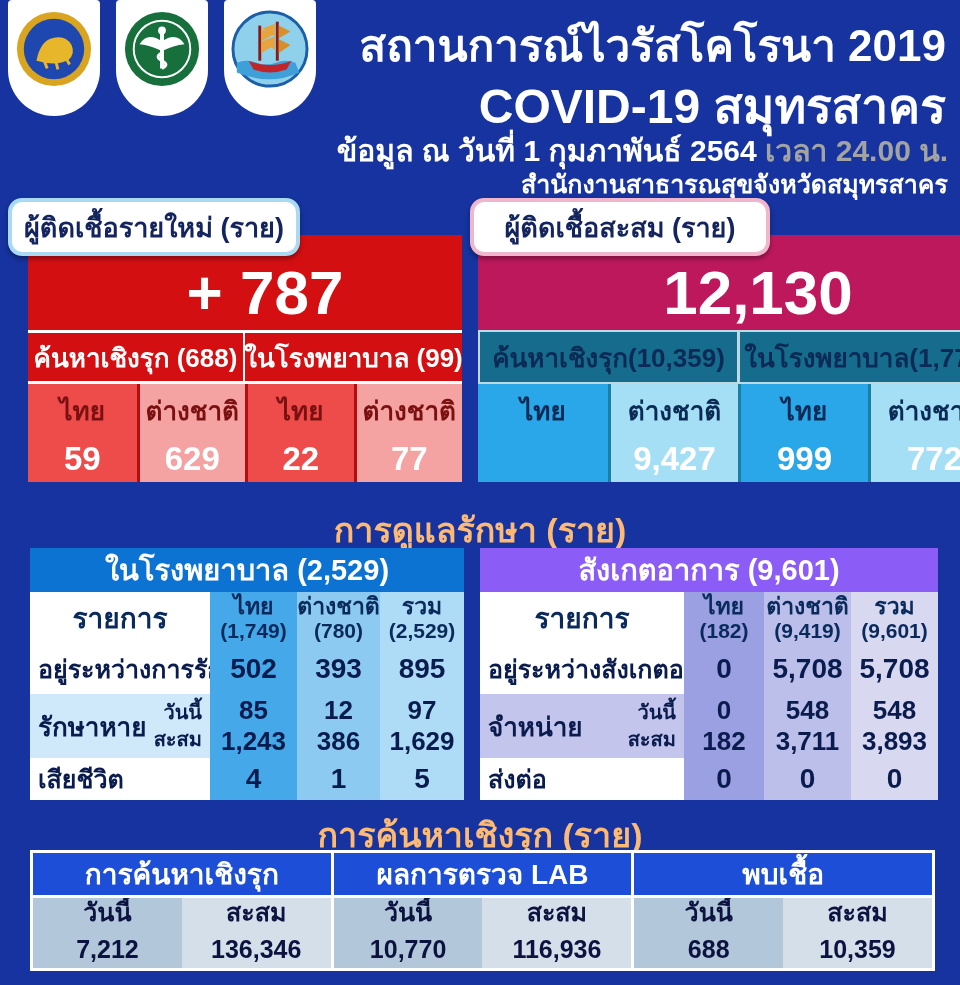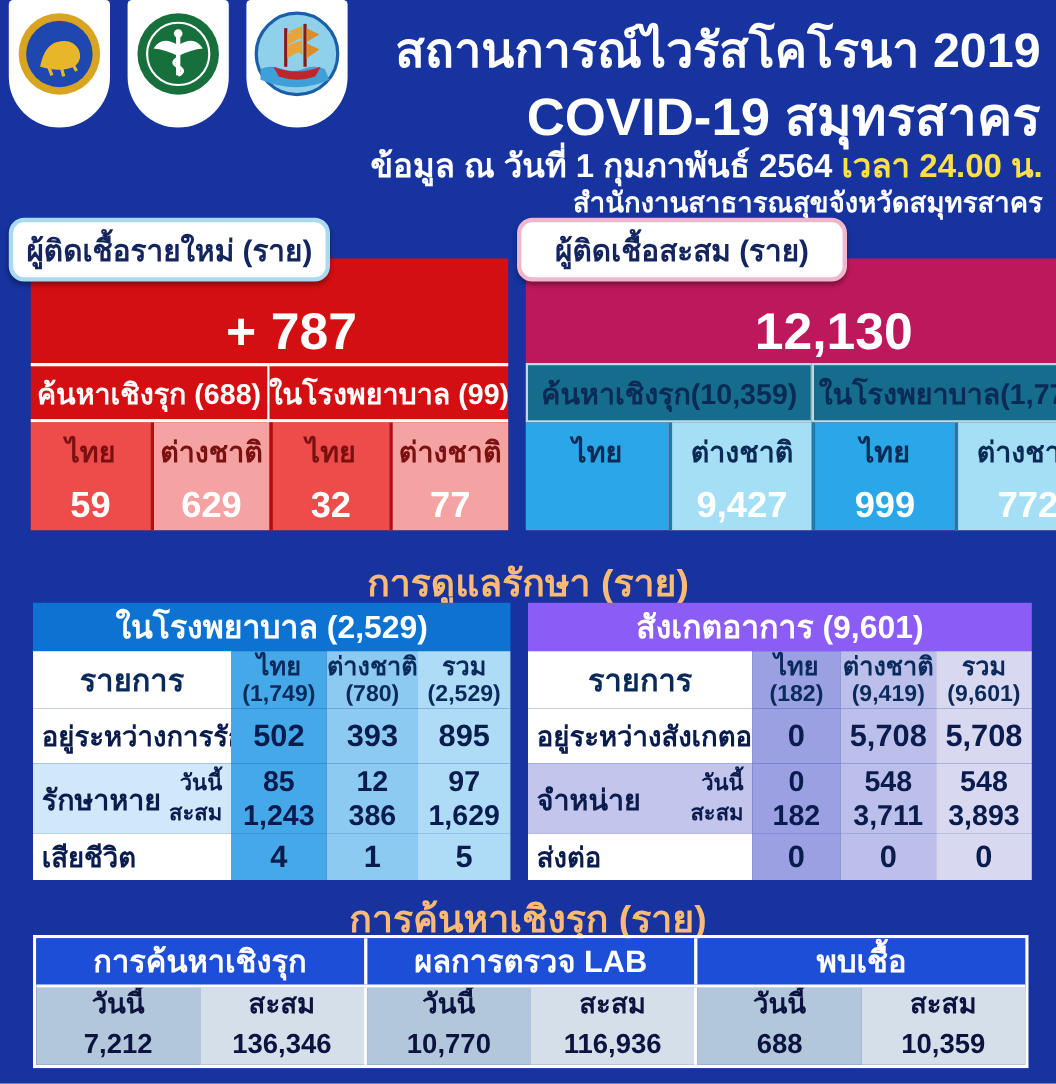--- a/index.html
+++ b/index.html
@@ -6,36 +6,36 @@
   .page{position:relative;width:960px;height:985px;background:#16339f;overflow:hidden;
         font-family:"Liberation Sans","DejaVu Sans",sans-serif;font-weight:bold;}
 
   
   .logos{position:absolute;left:8px;top:0;display:flex;gap:16px;}
   .shield{width:92px;height:116px;background:#ffffff;border-radius:4px 4px 46px 46px;
           display:flex;justify-content:center;align-items:flex-start;padding-top:10px;box-sizing:border-box;}
   .title1{position:absolute;top:10px;right:14px;font-size:44px;color:#ffffff;white-space:nowrap;}
   .title2{position:absolute;top:68px;right:14px;font-size:48px;color:#ffffff;white-space:nowrap;}
   .dateline{position:absolute;top:127px;right:12px;font-size:30px;color:#ffffff;white-space:nowrap;}
-  .dateline .time{color:#fde047;}
+  .dateline .time{color:#a3a3a3;}
   .orgline{position:absolute;top:164px;right:12px;font-size:25px;color:#ffffff;white-space:nowrap;}
 
   
   .tab{position:absolute;top:198px;height:50px;background:#ffffff;border-radius:14px;z-index:5;
        display:flex;align-items:center;justify-content:center;color:#14245e;font-size:27px;
        box-shadow:0 3px 5px rgba(0,0,0,.35);white-space:nowrap;overflow:hidden;}
   .tab-red{left:8px;width:284px;border:4px solid #a9daf2;}
   .tab-blue{left:470px;width:292px;border:4px solid #f0b6cc;}
 
   
   .panel{position:absolute;top:235px;height:247px;}
   .red-panel{left:28px;width:434px;background:#d40f12;}
   .blue-panel{left:478px;width:520px;background:#be185d;}
   .big{height:95px;display:flex;align-items:flex-end;justify-content:center;
-       color:#ffffff;font-size:47px;line-height:1;padding-bottom:6px;box-sizing:border-box;padding-left:40px;}
+       color:#ffffff;font-size:62px;line-height:1;padding-bottom:6px;box-sizing:border-box;padding-left:40px;}
   .groups{display:grid;grid-template-columns:1fr 1fr 1fr 1fr;}
   .ghead{grid-column:span 2;height:54px;display:flex;align-items:center;justify-content:center;
          font-size:26px;white-space:nowrap;overflow:hidden;box-sizing:border-box;}
   .red-panel .ghead{color:#ffffff;border-top:3px solid #ffffff;border-bottom:3px solid #ffffff;}
   .red-panel .ghead.g1{border-right:2px solid #ffffff;}
   .blue-panel .ghead{background:#156c8c;color:#0b2a55;border:2px solid #bcd9e4;}
   .blue-panel .ghead.g1{border-right:1px solid #bcd9e4;}
   .cell{height:98px;display:flex;flex-direction:column;box-sizing:border-box;overflow:hidden;}
   .cell + .cell{border-left:3px solid transparent;}
   .red-panel .cell + .cell{border-left-color:#b40d10;}
@@ -173,21 +173,21 @@
       <div class="cell thai">
         <div class="clabel">ไทย</div>
         <div class="cval">59</div>
       </div>
       <div class="cell foreign">
         <div class="clabel">ต่างชาติ</div>
         <div class="cval">629</div>
       </div>
       <div class="cell thai">
         <div class="clabel">ไทย</div>
-        <div class="cval">32</div>
+        <div class="cval">22</div>
       </div>
       <div class="cell foreign">
         <div class="clabel">ต่างชาติ</div>
         <div class="cval">77</div>
       </div>
     </div>
   </section>
 
   <div class="tab tab-blue">
     <span>ผู้ติดเชื้อสะสม (ราย)</span>

